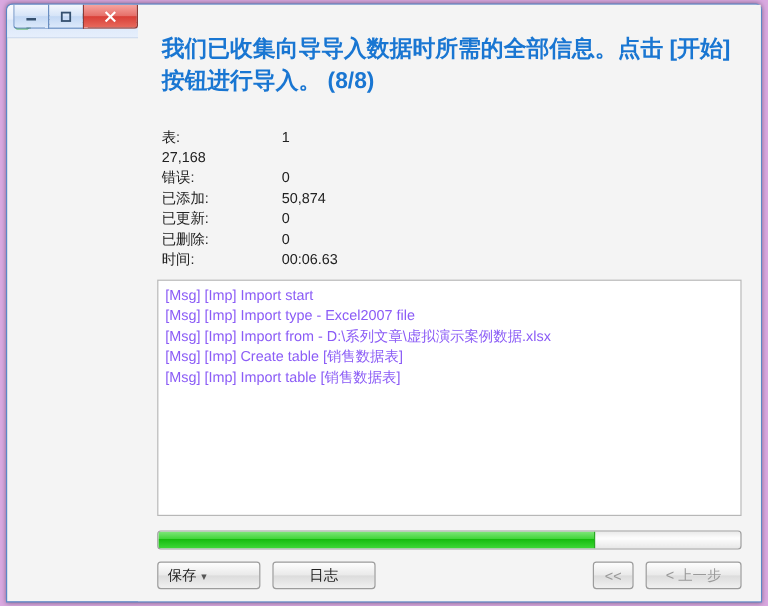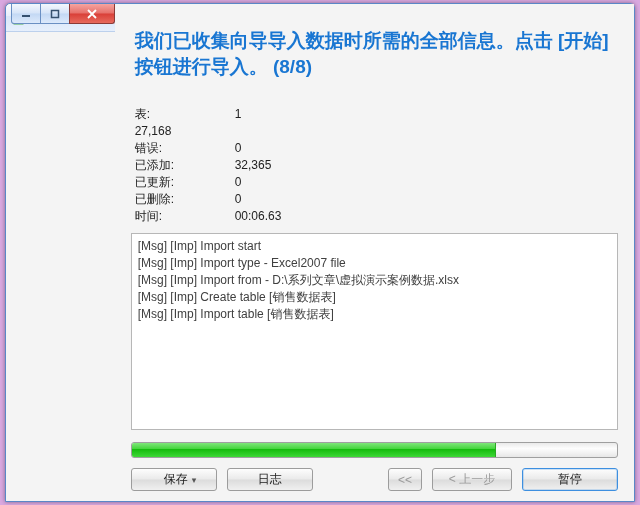--- a/index.html
+++ b/index.html
@@ -63,21 +63,21 @@
   .stats-row .k { width:100px; }
   .stats-row .v { }
 
   .log-box {
     flex:1;
     border:1px solid #b7b7b7;
     background:#fff;
     padding:4px 6px;
     overflow:auto;
     font-size:12px;
-    color:#404040;
+    color:#8b5cf6;
     line-height:17px;
     position:relative;
   }
   .log-line { white-space:nowrap; }
 
   .progress-wrap { margin:12px 0 10px 0; }
   .progress {
     height:16px;
     border:1px solid #9f9f9f;
     border-radius:3px;
@@ -100,21 +100,21 @@
     font:inherit; font-size:12px; color:#222;
     padding:0 10px;
     display:inline-flex; align-items:center; justify-content:center;
     cursor:pointer;
   }
   button.btn.primary { border-color:#3d8fe0; box-shadow:0 0 0 1px rgba(61,143,224,.25) inset; min-width:96px; }
   button.btn:disabled { color:#9a9a9a; cursor:default; }
   button.btn.small { min-width:34px; padding:0 6px; }
   button.btn .tri { margin-left:4px; font-size:9px; color:#555; }
   .save-wrap { position:relative; }
-  .save-wrap button { min-width:86px; padding-left:32px; text-align:left; justify-content:flex-start; }
+  .save-wrap button { min-width:86px; padding-left:8px; text-align:left; justify-content:flex-start; }
   .btn-log { min-width:86px; }
   .btn-prev { min-width:80px;text-align:right; }
   .btn-stop { min-width:60px; }
 </style>
 </head>
 <body>
 
 <div class="window">
 
   <div class="titlebar">
@@ -156,21 +156,21 @@
         </div>
         <div class="stats-row">
           <span class="v">27,168</span>
         </div>
         <div class="stats-row">
           <span class="k">错误:</span>
           <span class="v">0</span>
         </div>
         <div class="stats-row">
           <span class="k">已添加:</span>
-          <span class="v">32,365</span>
+          <span class="v">50,874</span>
         </div>
         <div class="stats-row">
           <span class="k">已更新:</span>
           <span class="v">0</span>
         </div>
         <div class="stats-row">
           <span class="k">已删除:</span>
           <span class="v">0</span>
         </div>
         <div class="stats-row">
@@ -197,17 +197,16 @@
       <span class="save-wrap">
         <button class="btn">
           <span>保存</span>
           <span class="tri">▾</span>
         </button>
       </span>
       <button class="btn btn-log">日志</button>
       <span class="spacer"></span>
       <button class="btn small" disabled="">&lt;&lt;</button>
       <button class="btn btn-prev" disabled="">&lt; 上一步</button>
-      <button class="btn primary">暂停</button>
     </div>
 
   </div>
 </div>
 
 </body></html>

